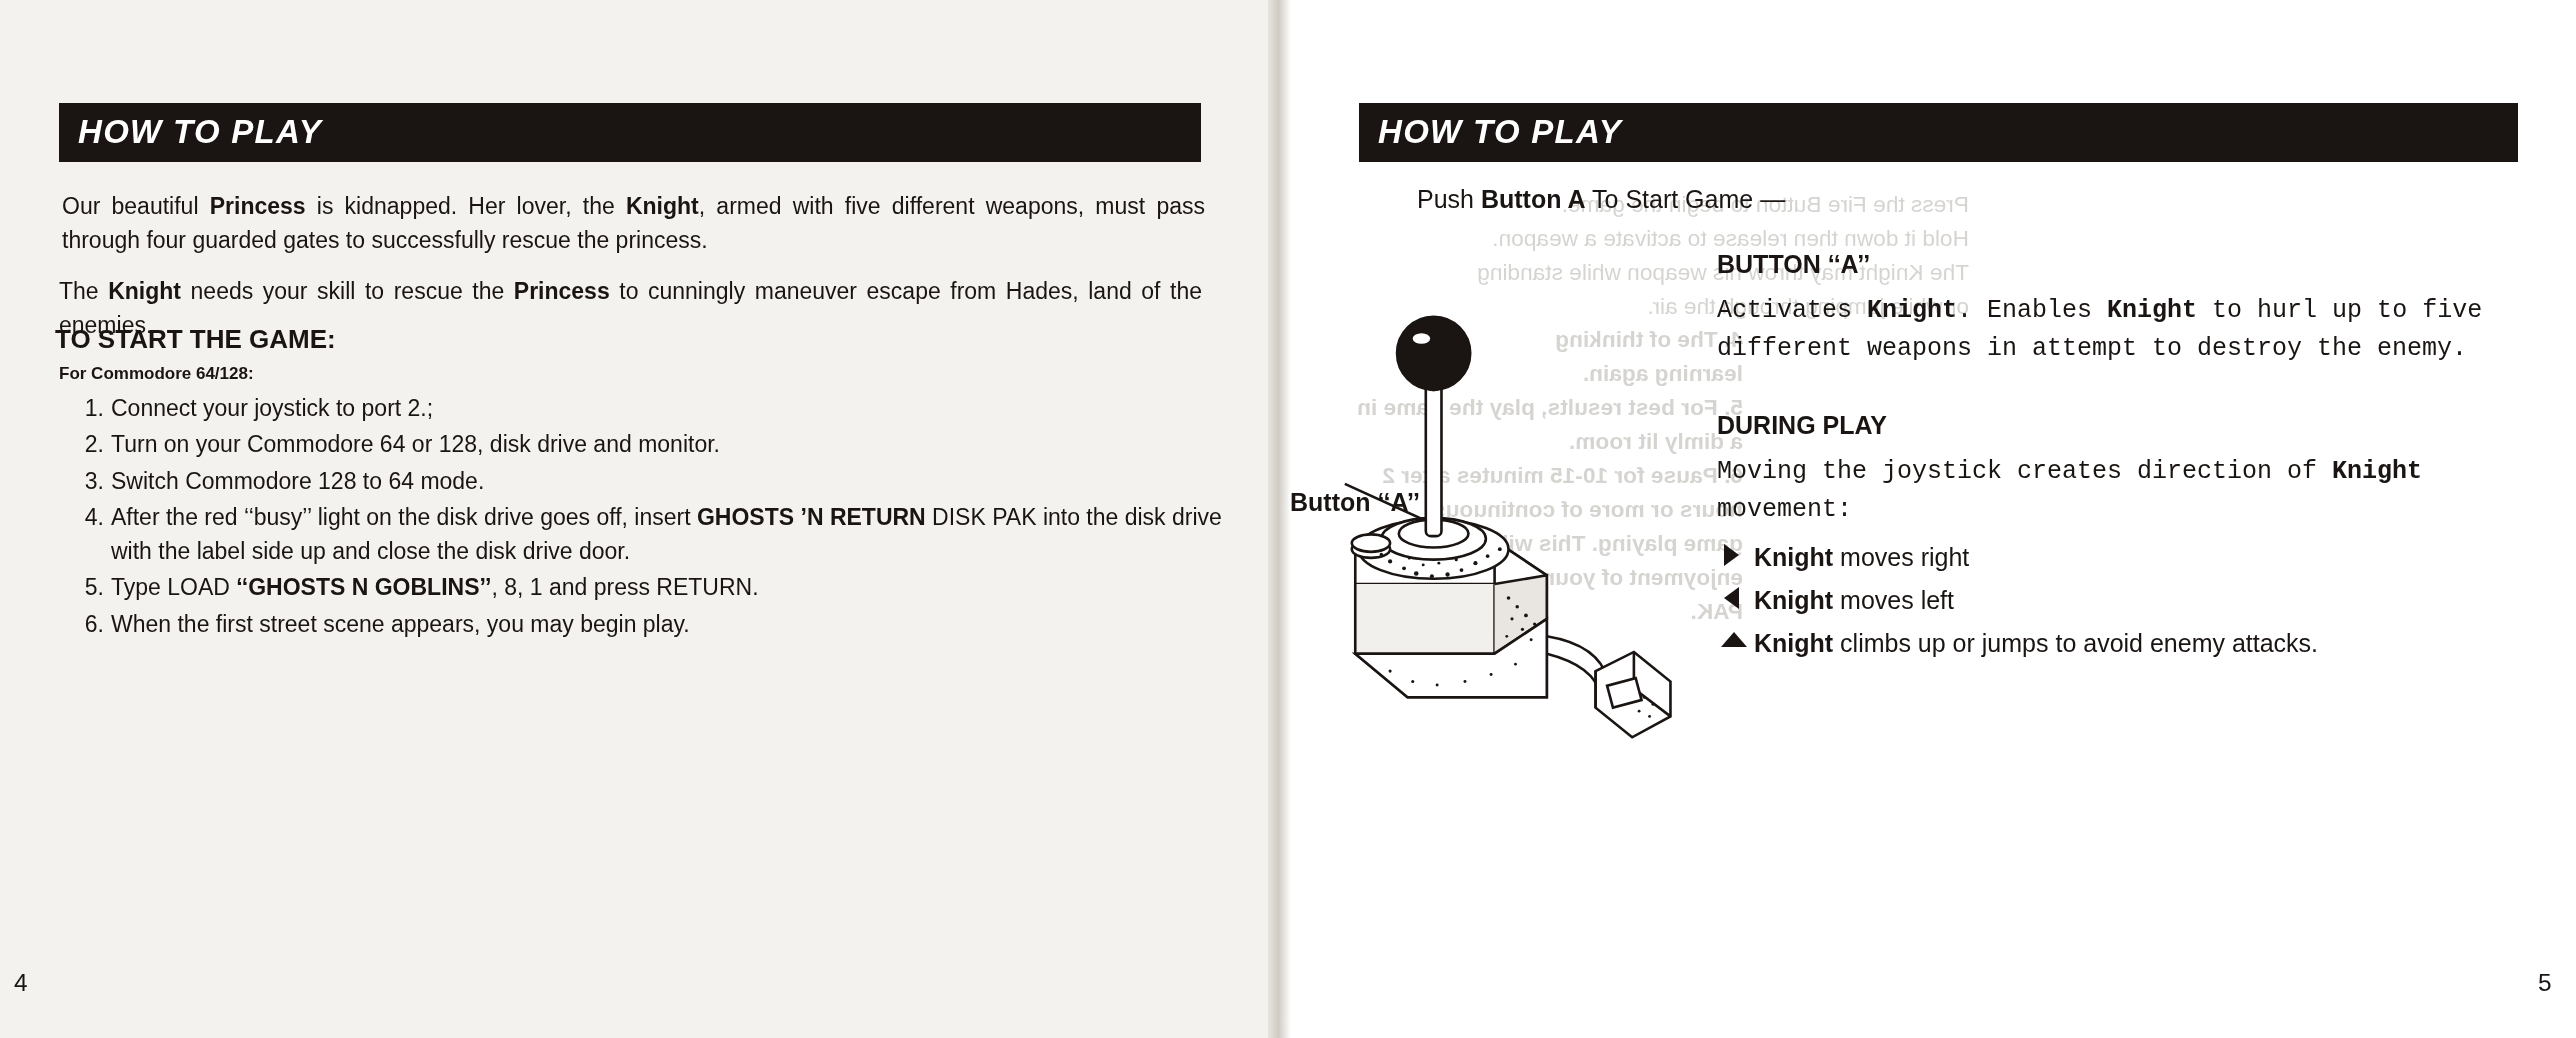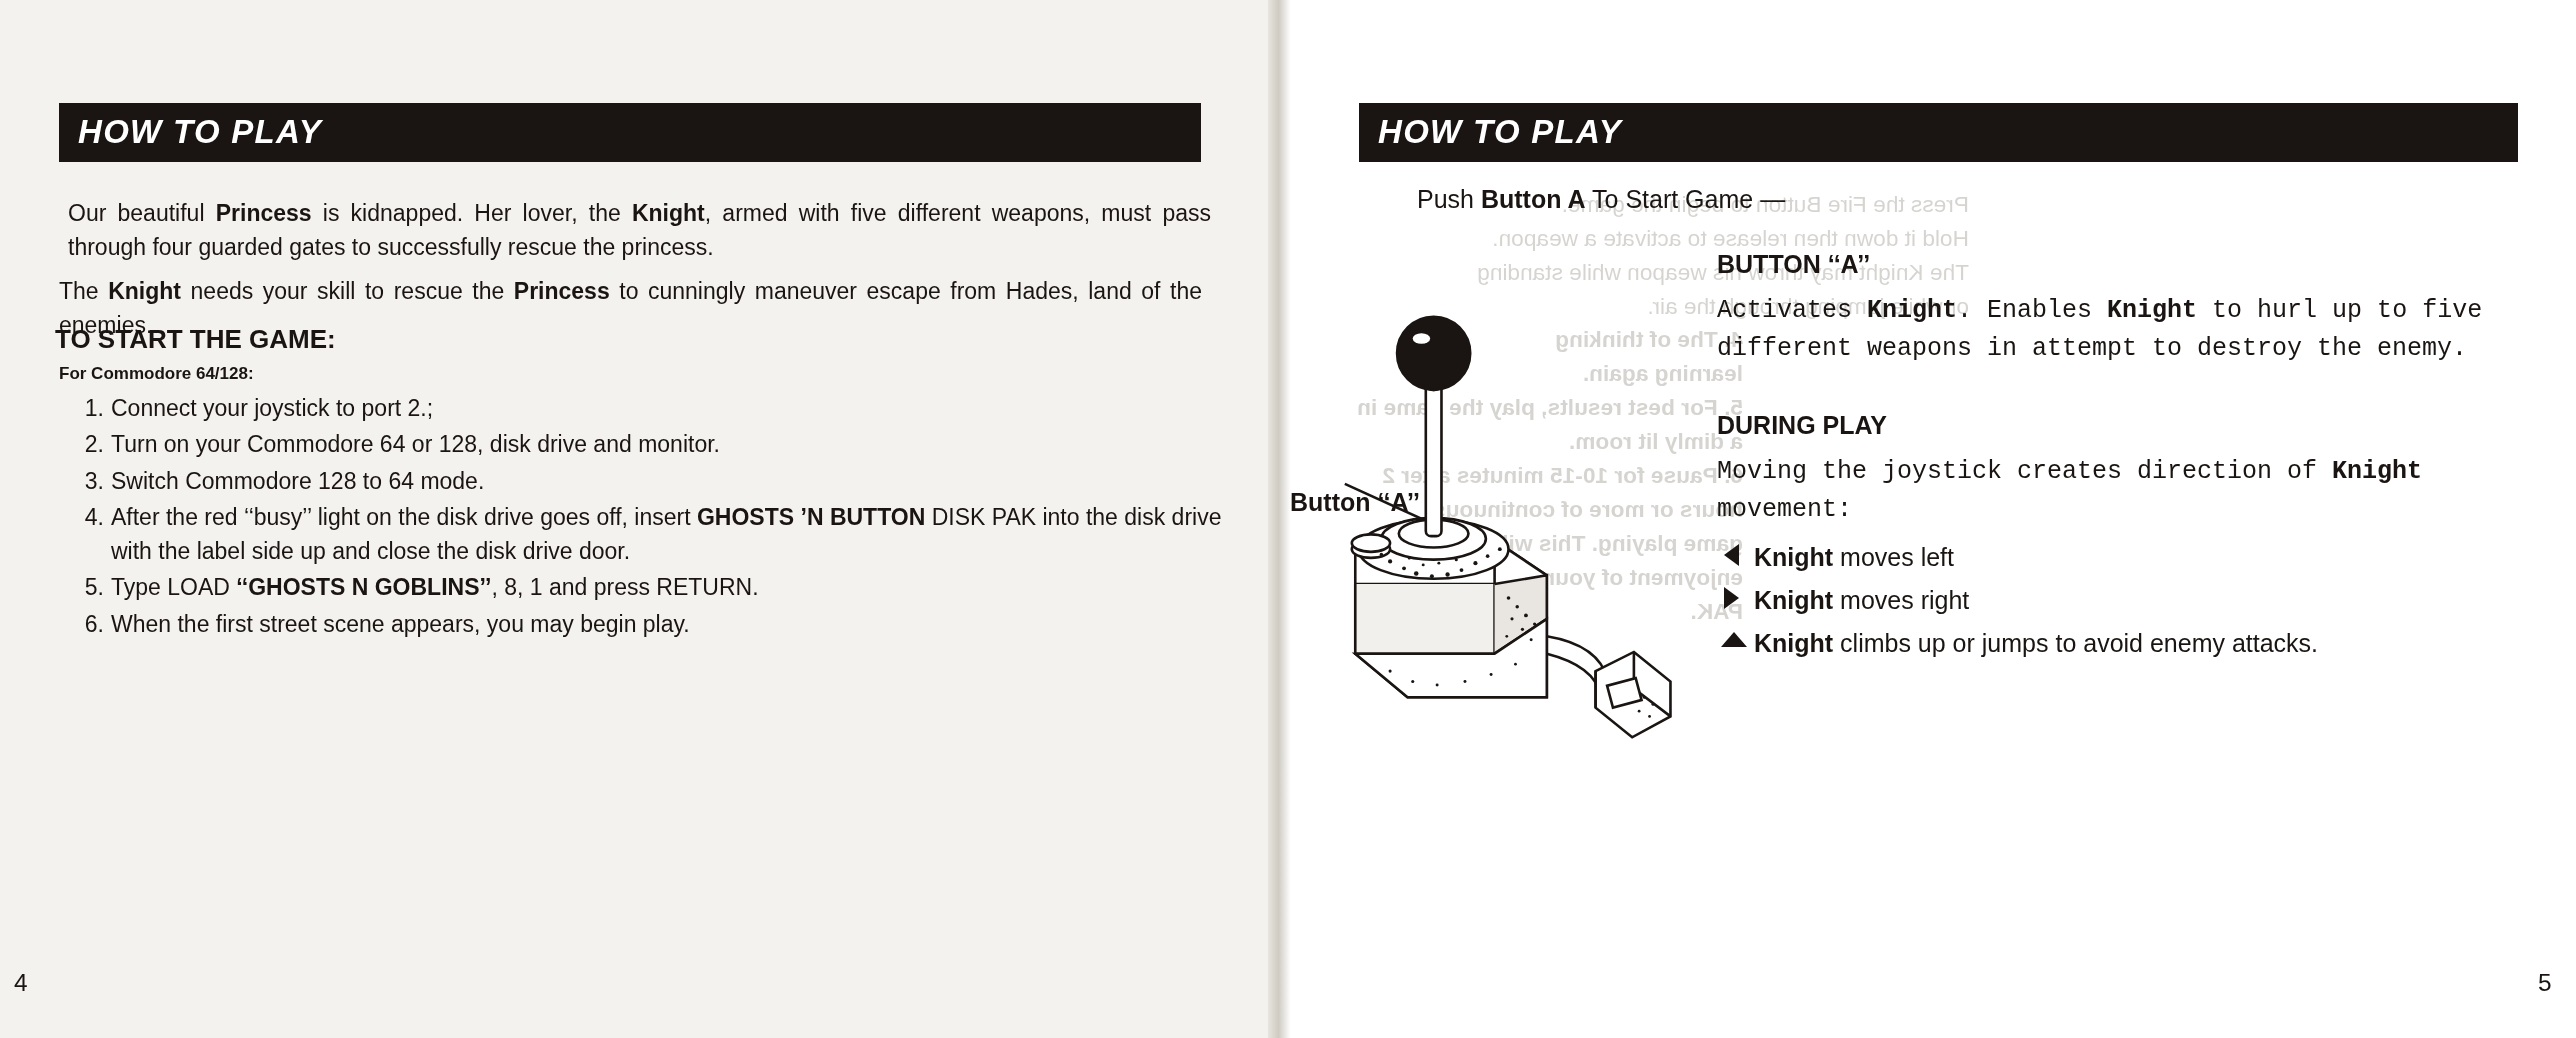--- a/index.html
+++ b/index.html
@@ -66,24 +66,23 @@
 
   
   .body-text {
     position: absolute;
     font-size: 23px;
     line-height: 1.47;
     text-align: justify;
     color: #1a1512;
   }
   .para1 {
-    left: 68px;
+    left: 62px;
     top: 190px;
     width: 1143px;
-    margin-top: 7px;
   }
   .para2 {
     left: 59px;
     top: 275px;
     width: 1143px;
   }
   .sub-head {
     position: absolute;
     font-size: 26px;
     font-weight: bold;
@@ -258,21 +257,21 @@
     <div class="body-text para1">Our beautiful <b>Princess</b> is kidnapped. Her lover, the <b>Knight</b>, armed with five different weapons, must pass through four guarded gates to successfully rescue the princess.</div>
     <div class="body-text para2">The <b>Knight</b> needs your skill to rescue the <b>Princess</b> to cunningly maneuver escape from Hades, land of the enemies.</div>
 
     <div class="sub-head tostart">TO START THE GAME:</div>
     <div class="forcom">For Commodore 64/128:</div>
 
     <ol class="steps" id="steps-list">
         <li><span class="num">1.</span>Connect your joystick to port 2.;</li>
         <li><span class="num">2.</span>Turn on your Commodore 64 or 128, disk drive and monitor.</li>
         <li><span class="num">3.</span>Switch Commodore 128 to 64 mode.</li>
-        <li><span class="num">4.</span>After the red ‘‘busy’’ light on the disk drive goes off, insert <b>GHOSTS ’N BUTTON</b> DISK PAK into the disk drive with the label side up and close the disk drive door.</li>
+        <li><span class="num">4.</span>After the red ‘‘busy’’ light on the disk drive goes off, insert <b>GHOSTS ’N RETURN</b> DISK PAK into the disk drive with the label side up and close the disk drive door.</li>
         <li><span class="num">5.</span>Type LOAD <b>‘‘GHOSTS N GOBLINS’’</b>, 8, 1 and press RETURN.</li>
         <li><span class="num">6.</span>When the first street scene appears, you may begin play.</li>
       </ol>
 
     <div class="page-num pg-left">4</div>
   </div>
 
   <div class="gutter"></div>
 
   <div class="page page-right"></div>
@@ -373,22 +372,22 @@
 
   <div class="right-col">
     <div>
       <div class="rc-head">BUTTON ‘‘A’’</div>
       <p class="rc-para">Activates <b>Knight</b>. Enables <b>Knight</b> to hurl up to five different weapons in attempt to destroy the enemy.</p>
     </div>
     <div>
       <div class="rc-head">DURING PLAY</div>
       <p class="rc-para" style="margin-bottom:0;">Moving the joystick creates direction of <b>Knight</b> movement:</p>
       <ul class="dir-list" id="dir-list">
+          <li><span class="arrow arrow-right"></span><b>Knight</b> moves right</li>
           <li><span class="arrow arrow-left"></span><b>Knight</b> moves left</li>
-          <li><span class="arrow arrow-right"></span><b>Knight</b> moves right</li>
           <li><span class="arrow arrow-up"></span><b>Knight</b> climbs up or jumps to avoid enemy attacks.</li>
         </ul>
     </div>
   </div>
 
   <div class="page-num pg-right">5</div>
 
 </div>
 
 

